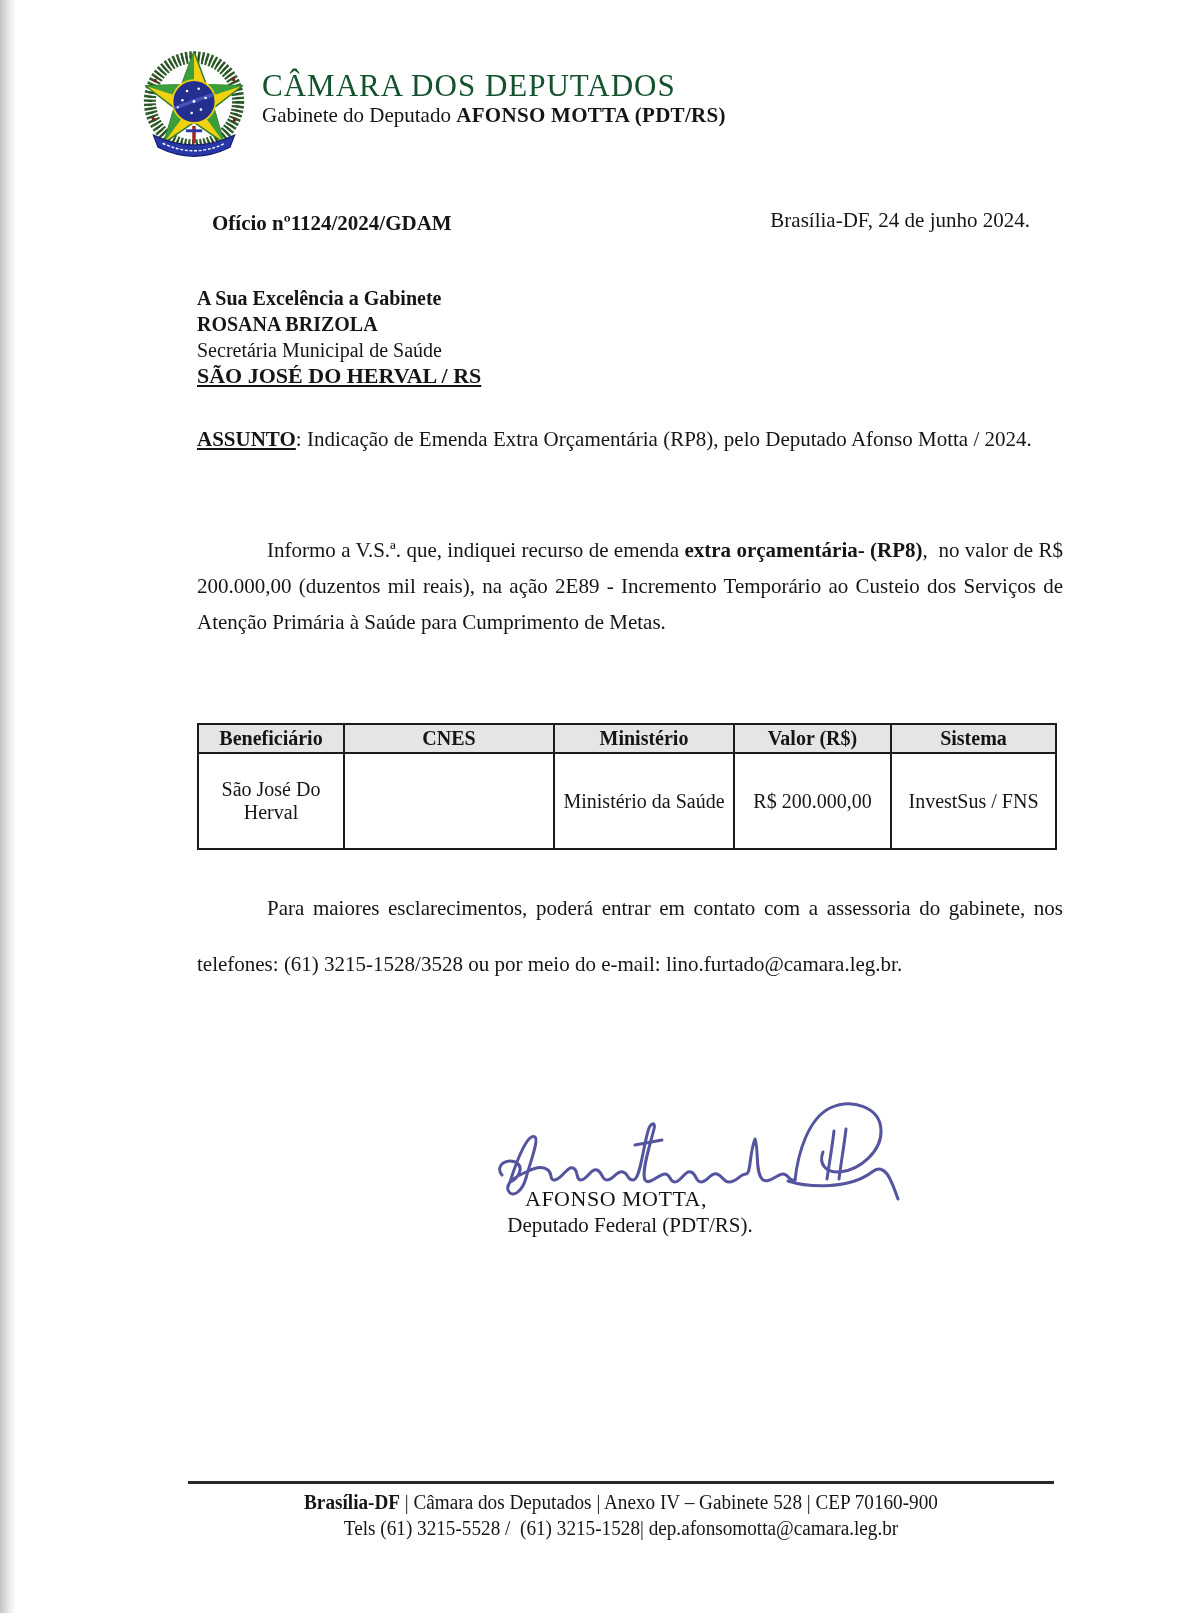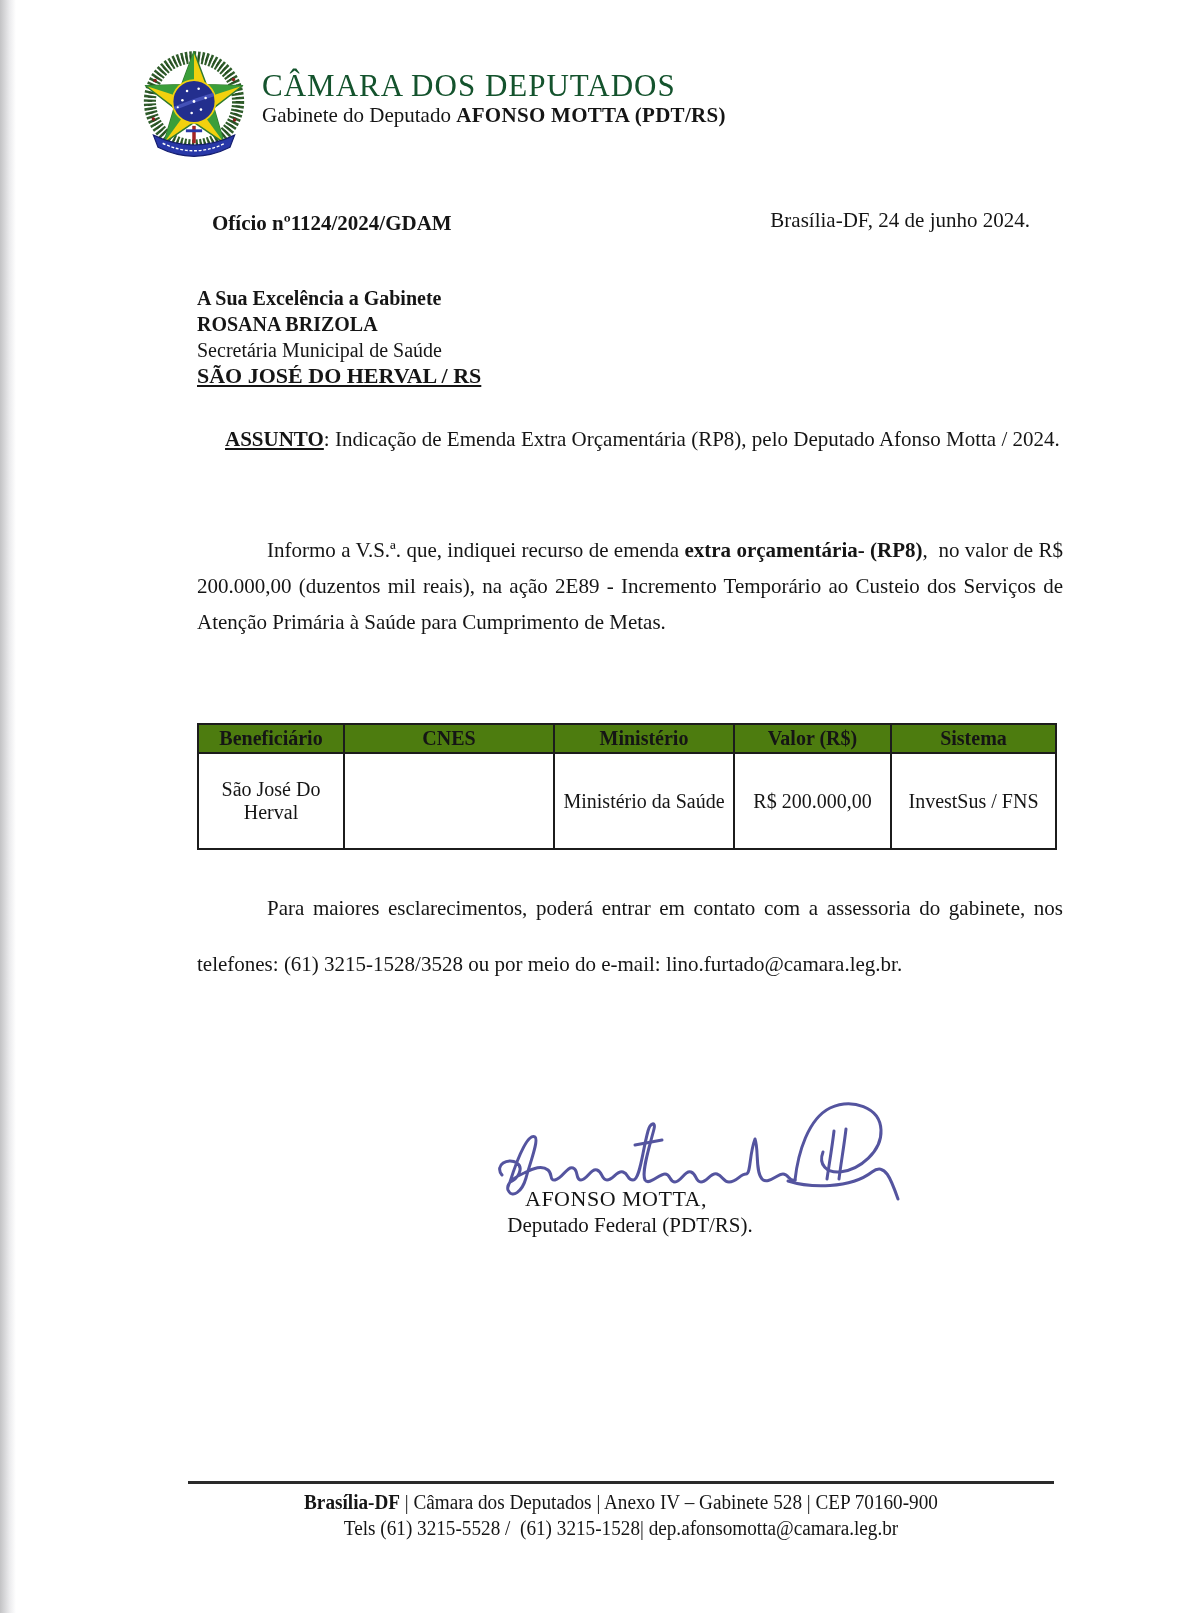--- a/index.html
+++ b/index.html
@@ -18,35 +18,35 @@
     position:absolute; left:262px; top:68px;
     font-size:31px; letter-spacing:1px; color:#14532d;
   }
   .org-sub { position:absolute; left:262px; top:103px; font-size:21px; }
   .org-sub b { letter-spacing:0.3px; }
   .date-line { position:absolute; left:197px; top:202px; width:833px; text-align:right; font-size:21px;margin-top:6px; }
   .oficio { position:absolute; left:212px; top:211px; font-size:21px; font-weight:bold; }
   .addressee { position:absolute; left:197px; top:285px; font-size:20px; line-height:26px; }
   .addr-bold { font-weight:bold; }
   .addr-city { font-weight:bold; font-size:22px; text-decoration:underline; }
-  .subject { position:absolute; left:197px; top:427px; font-size:21px; width:865px;margin-left:28px; }
+  .subject { position:absolute; left:197px; top:427px; font-size:21px; width:865px; }
   .subject-label { font-weight:bold; text-decoration:underline; }
   .body-par {
     position:absolute; left:197px; top:532px; width:866px;
     font-size:21px; line-height:36px; text-align:justify; text-indent:70px;
   }
   .doc-table {
     position:absolute; left:197px; top:723px; width:858px;
     border-collapse:collapse; table-layout:fixed;
   }
   .doc-table th, .doc-table td {
     border:2px solid #1c1c1c; text-align:center; vertical-align:middle;
     font-size:20px; padding:2px 8px;
   }
-  .doc-table th { background:#4d7c0f; height:27px; font-weight:bold; }
+  .doc-table th { background:#e5e5e5; height:27px; font-weight:bold; }
   .doc-table td { height:96px; }
   .contact {
     position:absolute; left:197px; top:880px; width:866px;
     font-size:21px; line-height:56px; text-align:justify; text-indent:70px;
   }
   .sig-svg { position:absolute; left:488px; top:1093px; width:420px; height:122px; }
   .sig-name {
     position:absolute; left:416px; top:1186px; width:400px; text-align:center;
     font-weight:normal; font-size:22px; letter-spacing:0.5px;
   }

